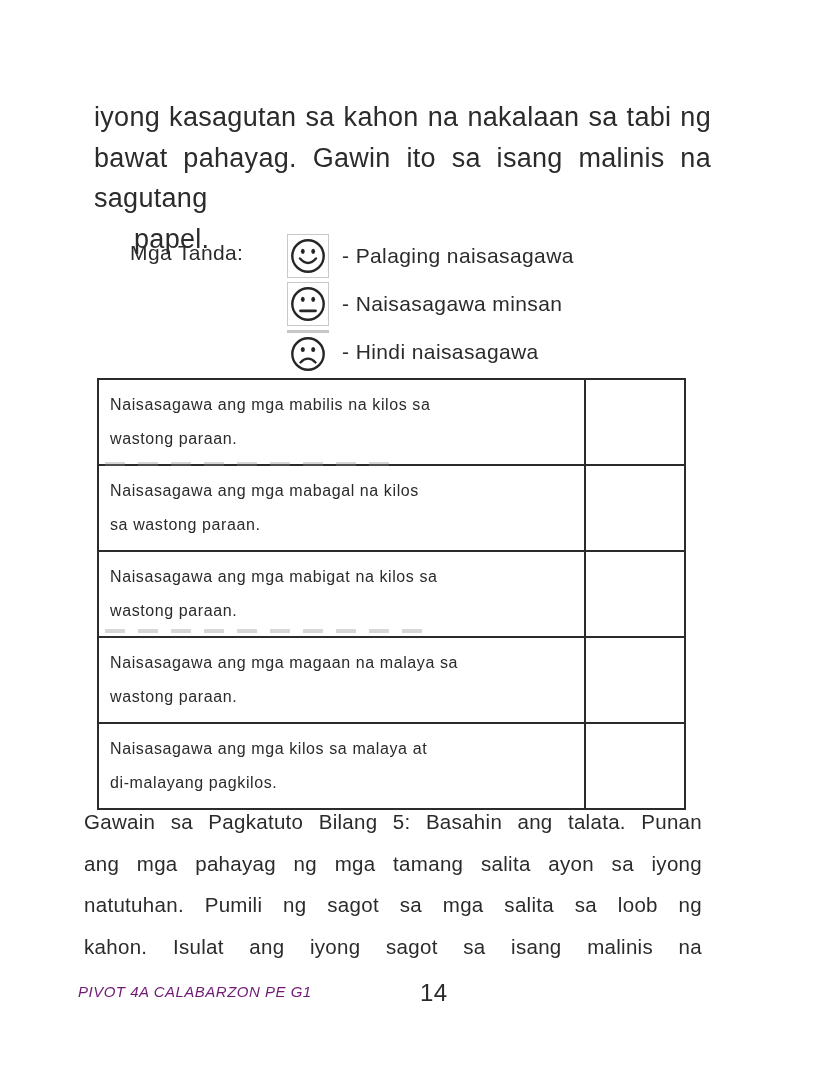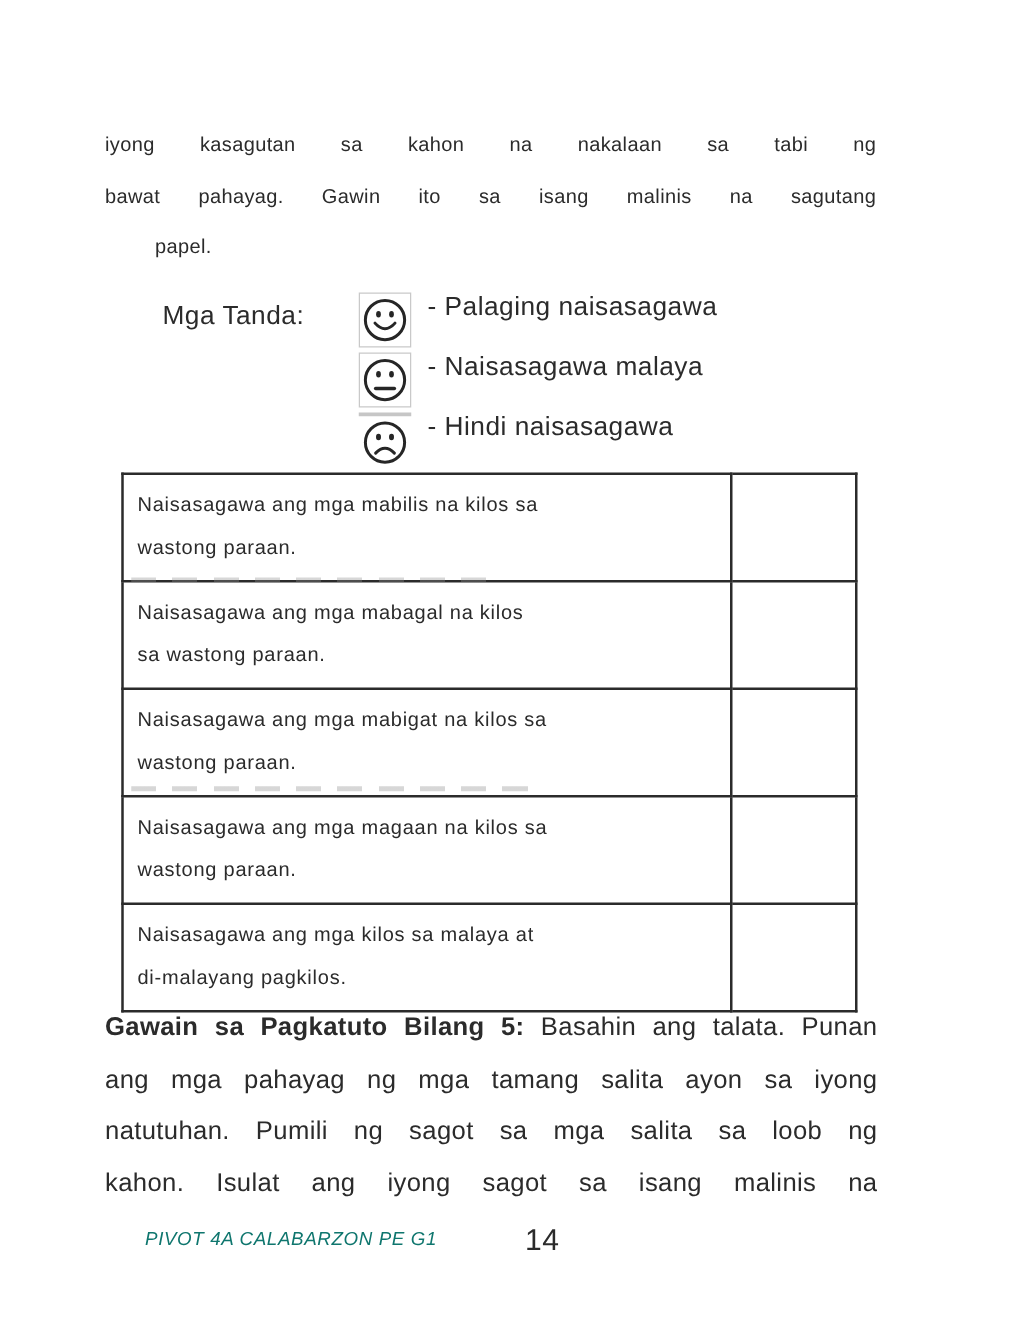--- a/index.html
+++ b/index.html
@@ -9,29 +9,29 @@
     height: 1075px;
     background: #ffffff;
     font-family: "Liberation Sans", sans-serif;
     color: #2b2b2b;
     overflow: hidden;
   }
   .jline { text-align: justify; text-align-last: justify; text-justify: inter-word; }
   .lline { text-align: left; margin-left: 40px; }
 
   .intro {
-    position: absolute; left: 84px; top: 97px; width: 617px;
-    font-size: 16px; line-height: 40.5px; letter-spacing: 0.3px;
+    position: absolute; left: 94px; top: 97px; width: 617px;
+    font-size: 27px; line-height: 40.5px; letter-spacing: 0.3px;
   }
   .legend-label {
     position: absolute; left: 130px; top: 241px;
     font-size: 21px; letter-spacing: 0.4px; text-align: right;
   }
   .legend { position: absolute; left: 287px; top: 234px; }
-  .legend-row { display: flex; height: 44px; margin-bottom: 4px; }
+  .legend-row { display: flex; align-items: center; height: 44px; margin-bottom: 4px; }
   .face-box {
     width: 42px; height: 44px; box-sizing: border-box;
     border: 1px solid #c9c9c9; background: #ffffff;
     display: flex; align-items: center; justify-content: center;
     flex: 0 0 auto;
   }
   .face-box.open { border: none; border-top: 3px solid #c6c6c6; }
   .legend-text { margin-left: 13px; font-size: 21px; letter-spacing: 0.4px; white-space: nowrap; }
 
   table.checklist {
@@ -48,25 +48,25 @@
 
   .artifact {
     position: absolute; height: 4px;
     background: repeating-linear-gradient(90deg, rgba(140,140,140,0.35) 0 20px, rgba(0,0,0,0) 20px 33px);
   }
 
   .activity {
     position: absolute; left: 84px; top: 801px; width: 618px;
     font-size: 20.5px; line-height: 41.5px; letter-spacing: 0.3px;
   }
-  .activity .bold { font-weight: bold; }
+  .activity .bold { font-weight: normal; }
 
   .footer-text {
     position: absolute; left: 78px; top: 983px;
-    font-style: italic; font-size: 15px; letter-spacing: 0.5px; color: #0f766e; margin-left: 38px;
+    font-style: italic; font-size: 15px; letter-spacing: 0.5px; color: #701a75;
   }
   .page-number {
     position: absolute; left: 420px; top: 979px;
     font-size: 24px; letter-spacing: 0.5px;
   }
   svg .stroke { fill: none; stroke: #262626; stroke-width: 2.4; stroke-linecap: round; }
   svg .fillpart { fill: #262626; }
 </style>
 </head>
 <body>
@@ -95,21 +95,21 @@
     </div>
     <div class="legend-row">
       <span class="face-box">
         <svg viewBox="0 0 38 38" width="38" height="38" aria-hidden="true">
           <circle class="stroke" cx="19" cy="19" r="15.7"></circle>
           <ellipse class="fillpart" cx="13.8" cy="14.3" rx="1.9" ry="2.6"></ellipse>
           <ellipse class="fillpart" cx="24.2" cy="14.3" rx="1.9" ry="2.6"></ellipse>
           <line class="stroke" x1="11.5" y1="25.8" x2="26.5" y2="25.8" style="stroke-width:2.8"></line>
         </svg>
       </span>
-      <span class="legend-text">- Naisasagawa malaya</span>
+      <span class="legend-text">- Naisasagawa minsan</span>
     </div>
     <div class="legend-row">
       <span class="face-box open">
         <svg viewBox="0 0 38 38" width="38" height="38" aria-hidden="true">
           <circle class="stroke" cx="19" cy="19" r="15.7"></circle>
           <ellipse class="fillpart" cx="13.8" cy="14.5" rx="2.0" ry="2.6"></ellipse>
           <ellipse class="fillpart" cx="24.2" cy="14.5" rx="2.0" ry="2.6"></ellipse>
           <path class="stroke" d="M11.5 27.5 Q19 19.8 26.5 27.5"></path>
         </svg>
       </span>
@@ -135,21 +135,21 @@
       </tr>
       <tr>
         <td class="statement">
           <div>Naisasagawa ang mga mabigat na kilos sa</div>
           <div>wastong paraan.</div>
         </td>
         <td class="answer"></td>
       </tr>
       <tr>
         <td class="statement">
-          <div>Naisasagawa ang mga magaan na kilos sa</div>
+          <div>Naisasagawa ang mga magaan na malaya sa</div>
           <div>wastong paraan.</div>
         </td>
         <td class="answer"></td>
       </tr>
       <tr>
         <td class="statement">
           <div>Naisasagawa ang mga kilos sa malaya at</div>
           <div>di-malayang pagkilos.</div>
         </td>
         <td class="answer"></td>

